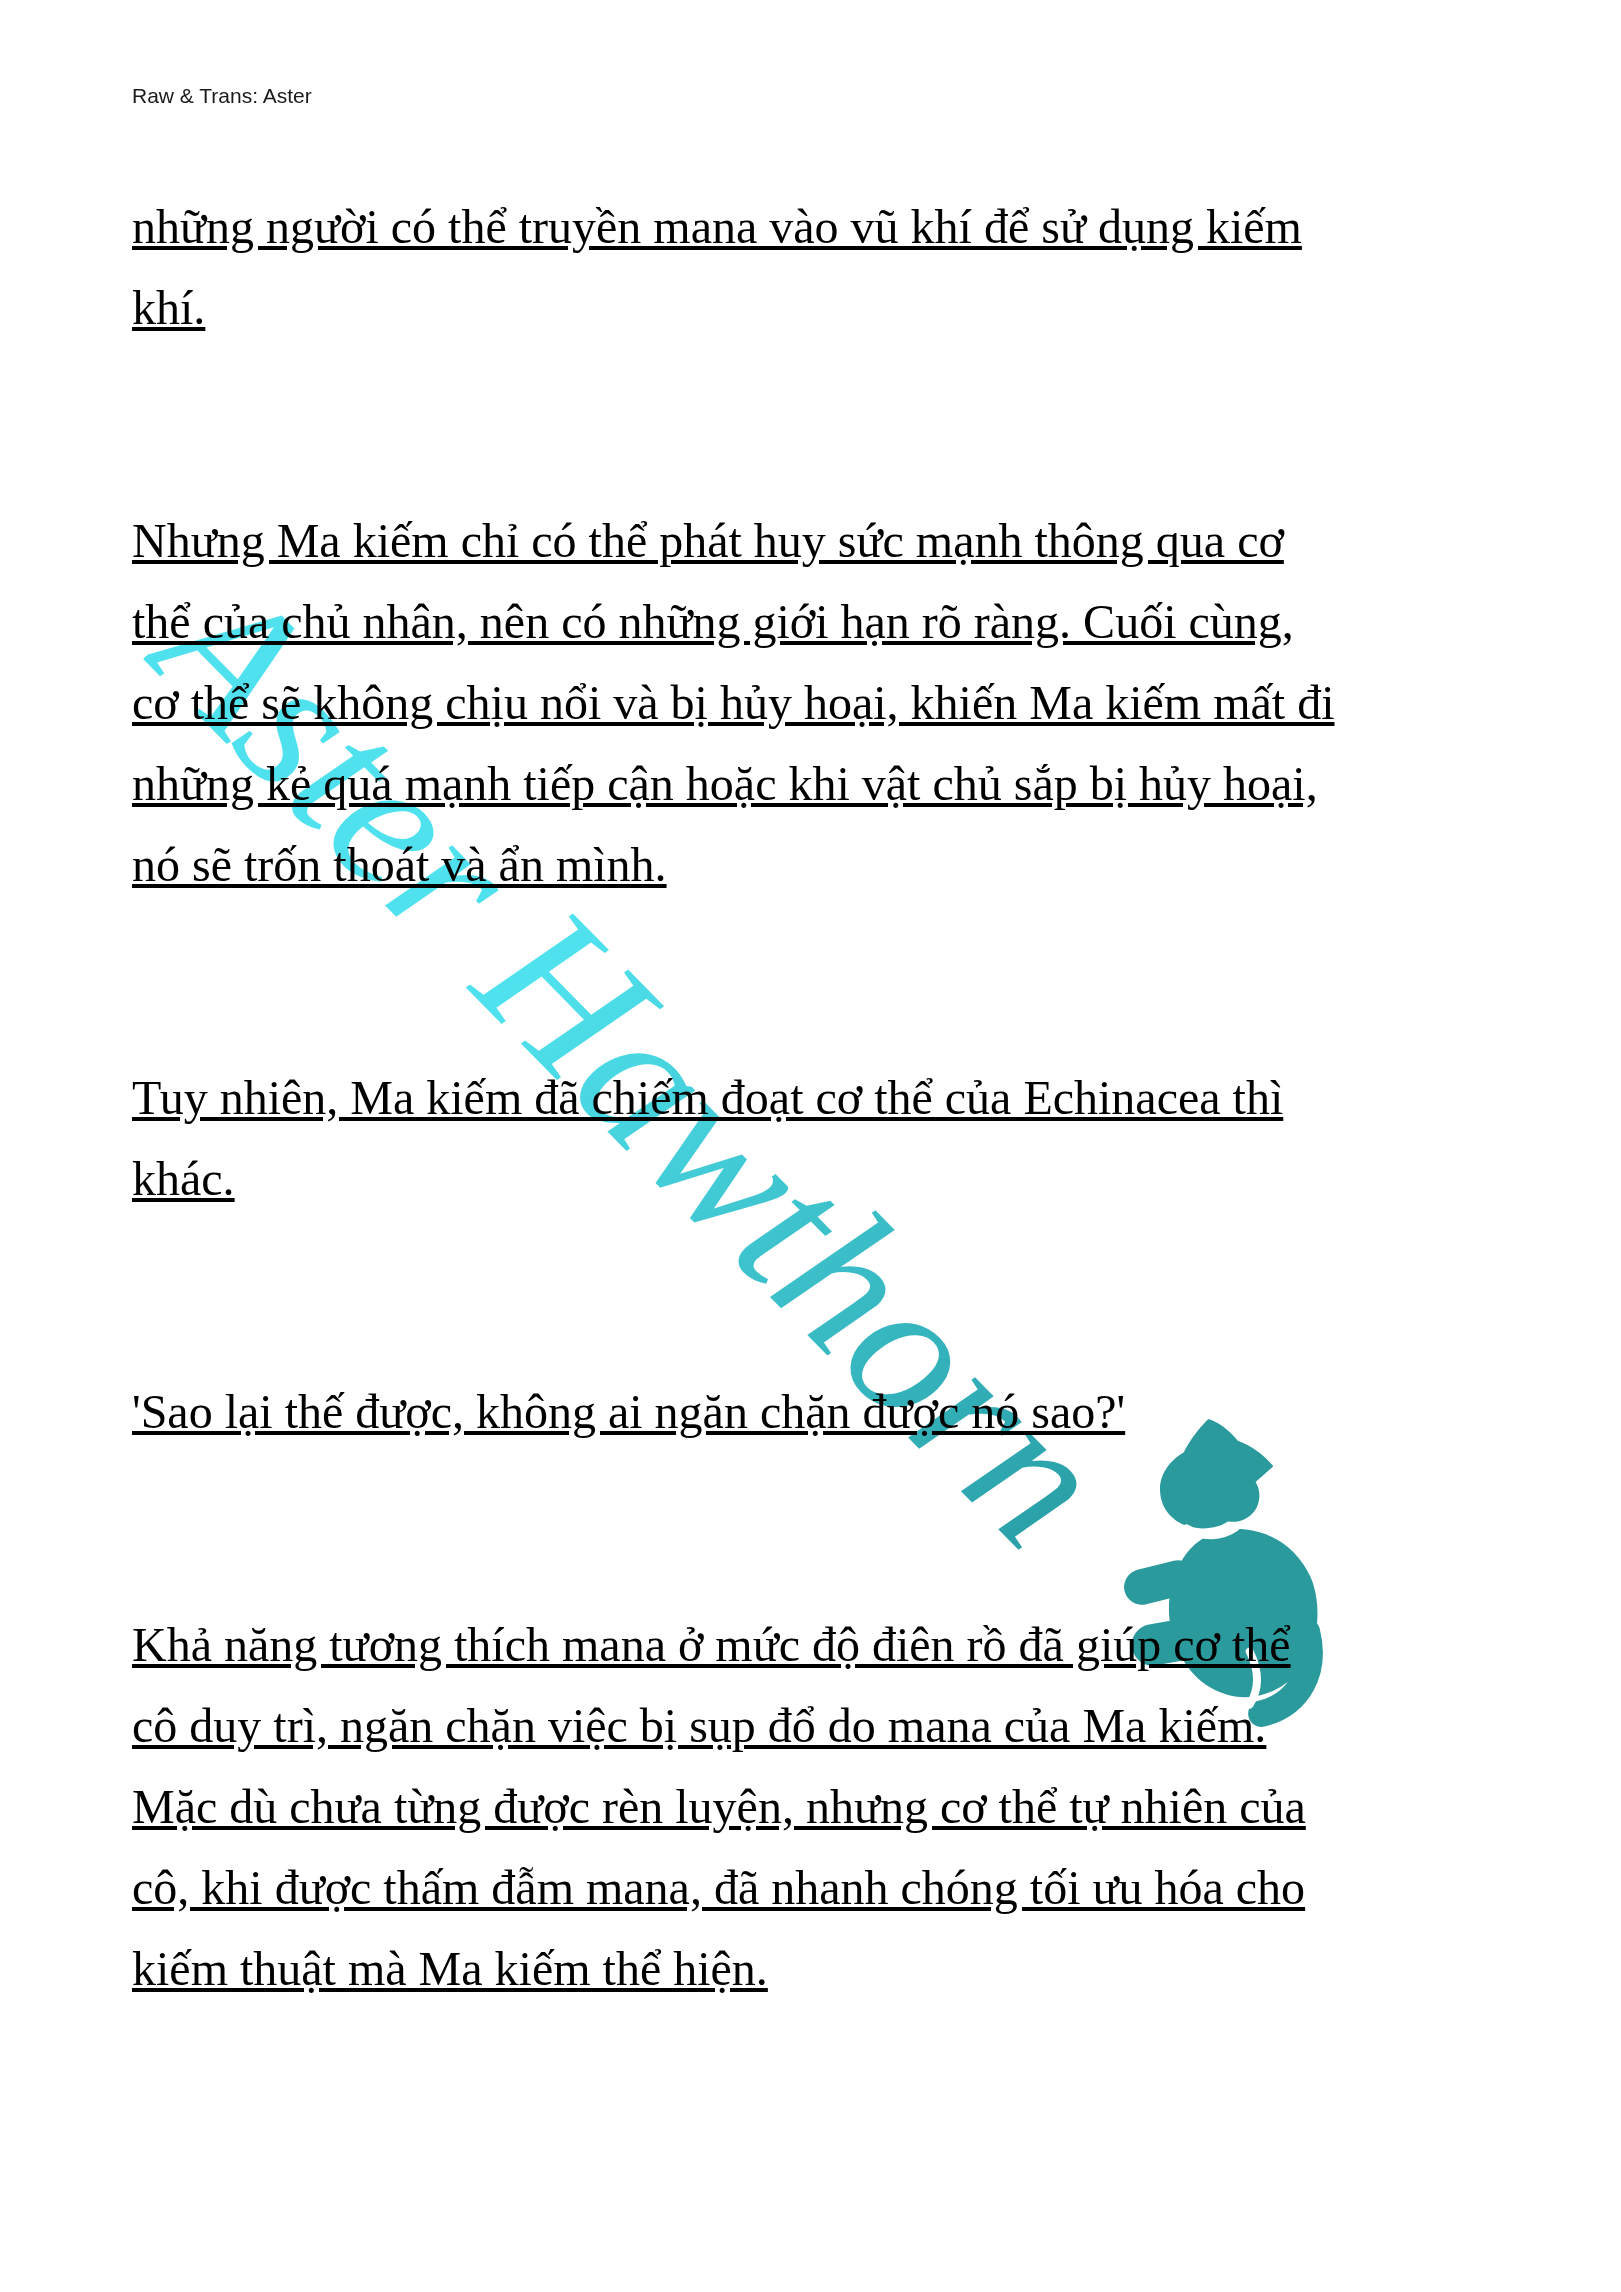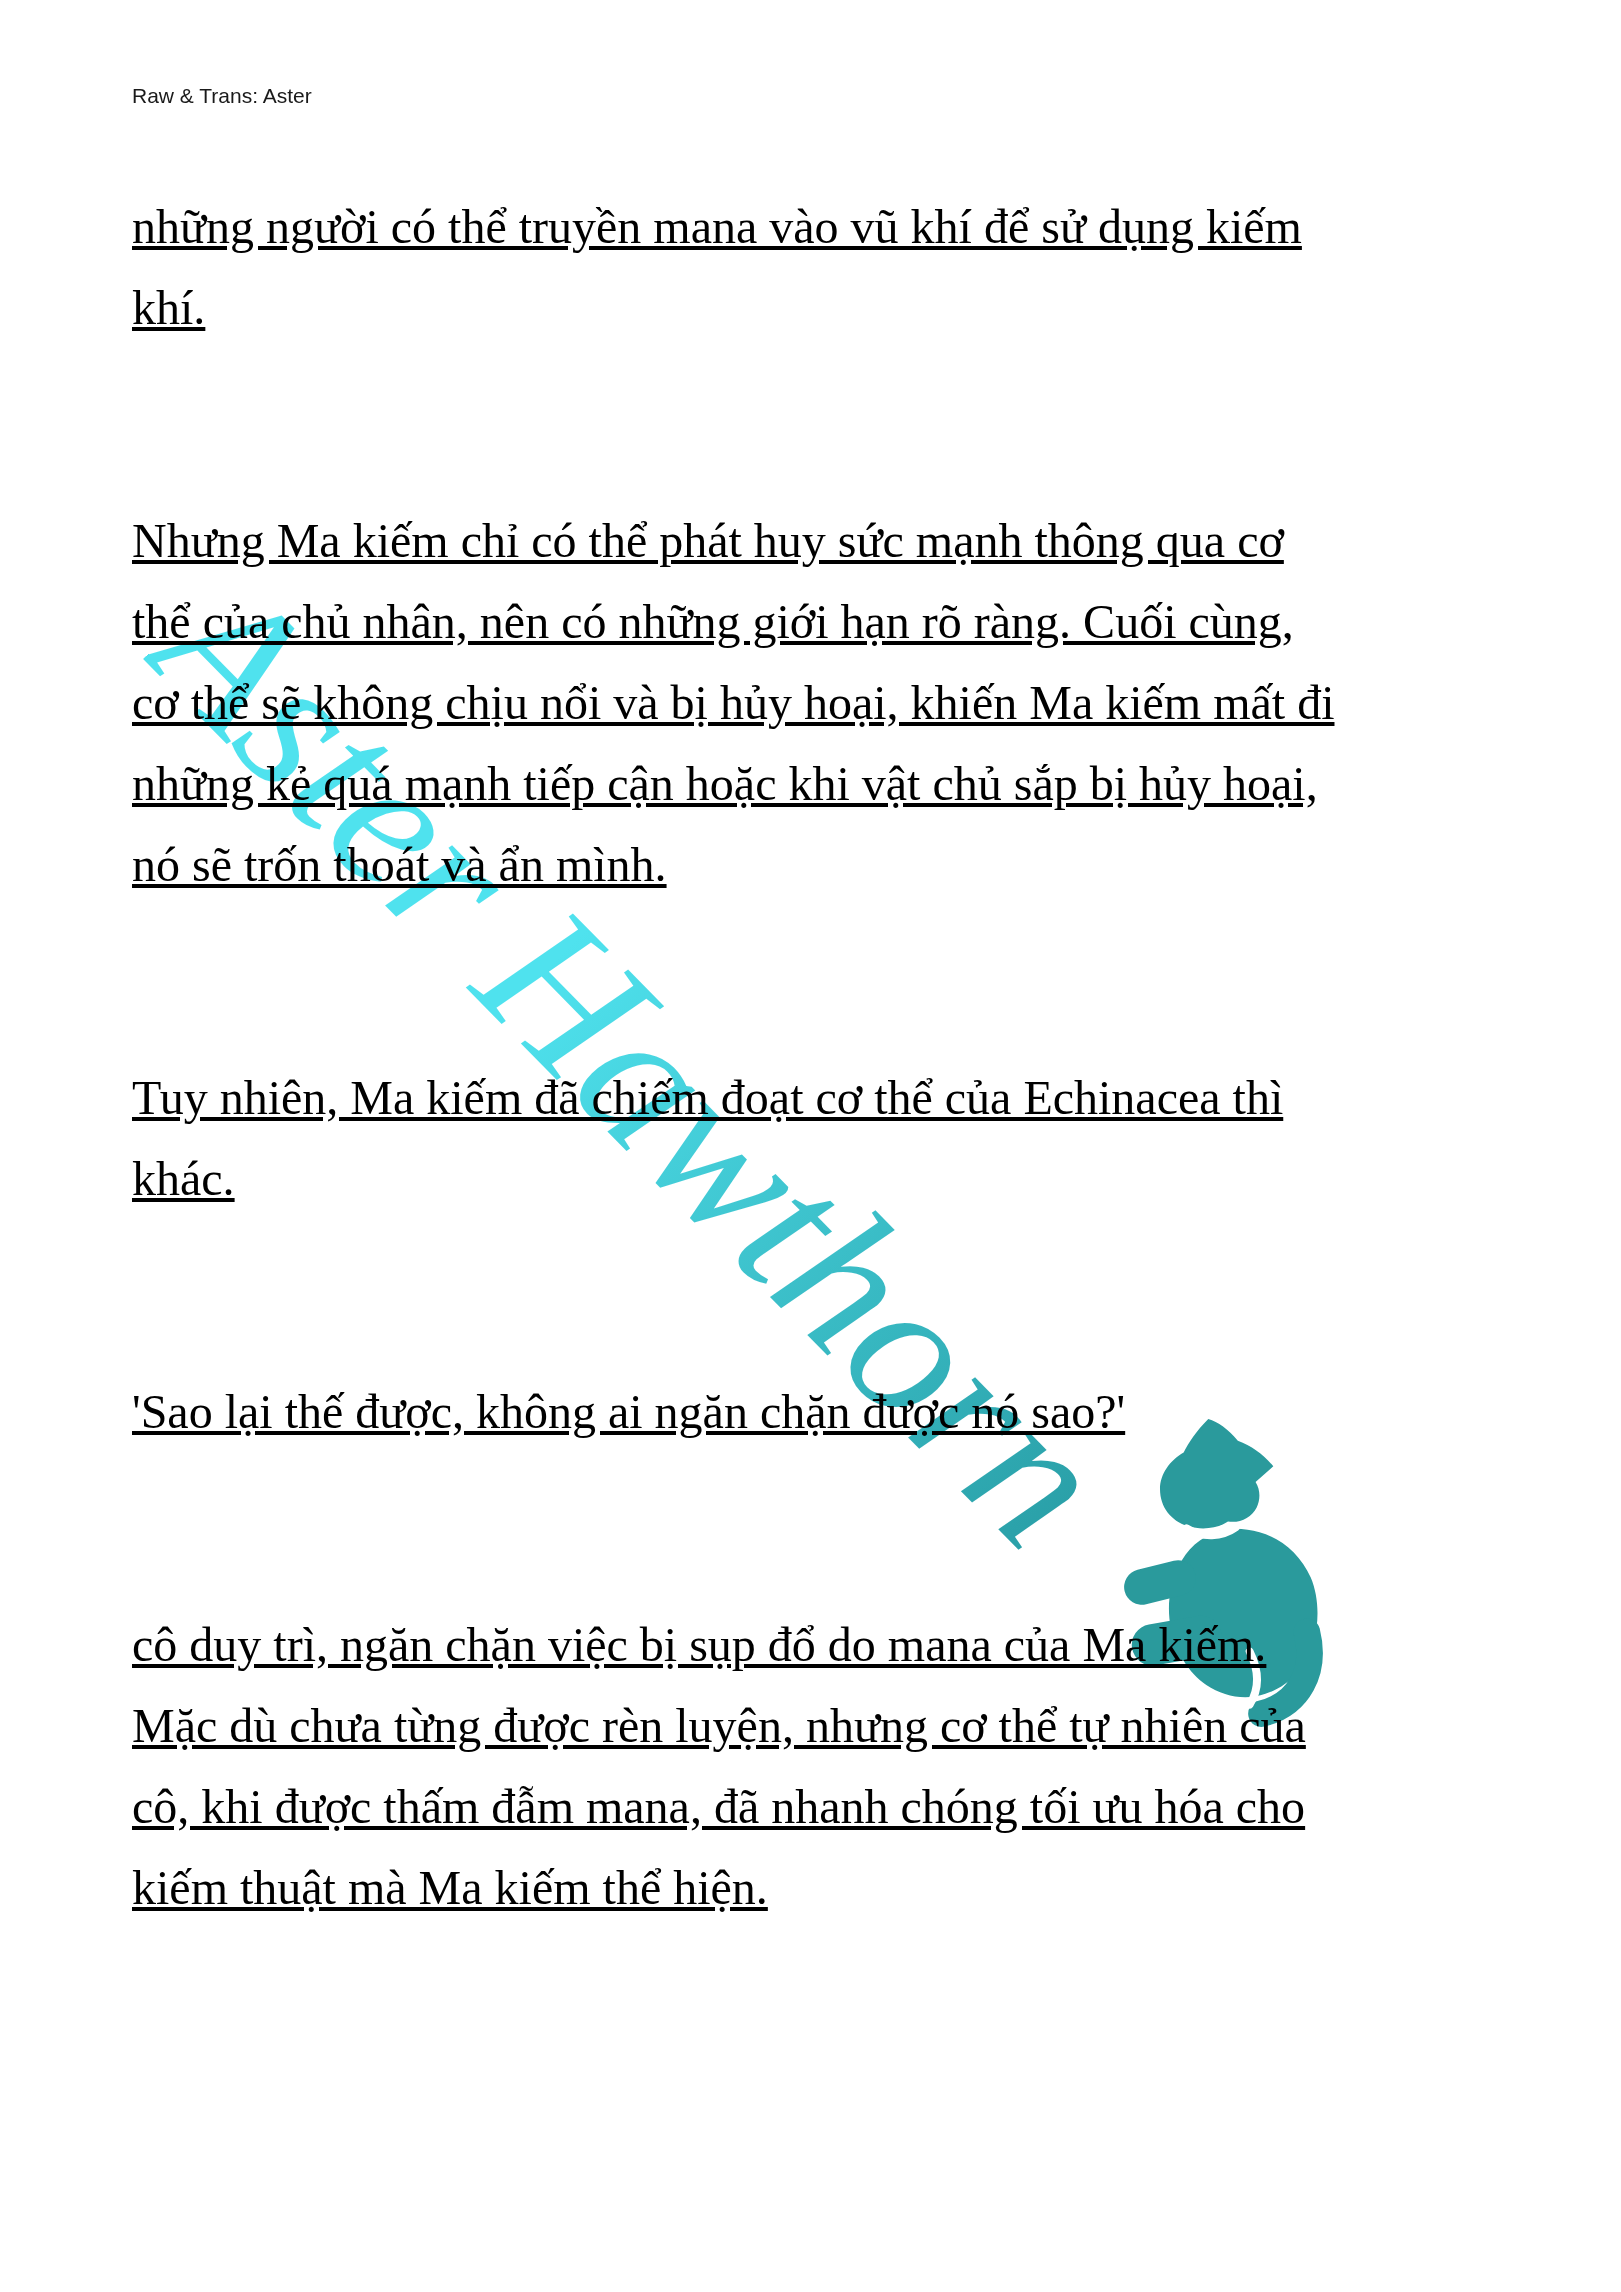--- a/index.html
+++ b/index.html
@@ -99,20 +99,21 @@
         <div class="line">nó sẽ trốn thoát và ẩn mình.</div>
       </div>
       <div class="para">
         <div class="line">Tuy nhiên, Ma kiếm đã chiếm đoạt cơ thể của Echinacea thì</div>
         <div class="line">khác.</div>
       </div>
       <div class="para">
         <div class="line">'Sao lại thế được, không ai ngăn chặn được nó sao?'</div>
       </div>
       <div class="para">
+        <div class="line">Khả năng tương thích mana ở mức độ điên rồ đã giúp cơ thể</div>
         <div class="line">cô duy trì, ngăn chặn việc bị sụp đổ do mana của Ma kiếm.</div>
         <div class="line">Mặc dù chưa từng được rèn luyện, nhưng cơ thể tự nhiên của</div>
         <div class="line">cô, khi được thấm đẫm mana, đã nhanh chóng tối ưu hóa cho</div>
         <div class="line">kiếm thuật mà Ma kiếm thể hiện.</div>
       </div>
     </div>
 
 </div>
 
 

